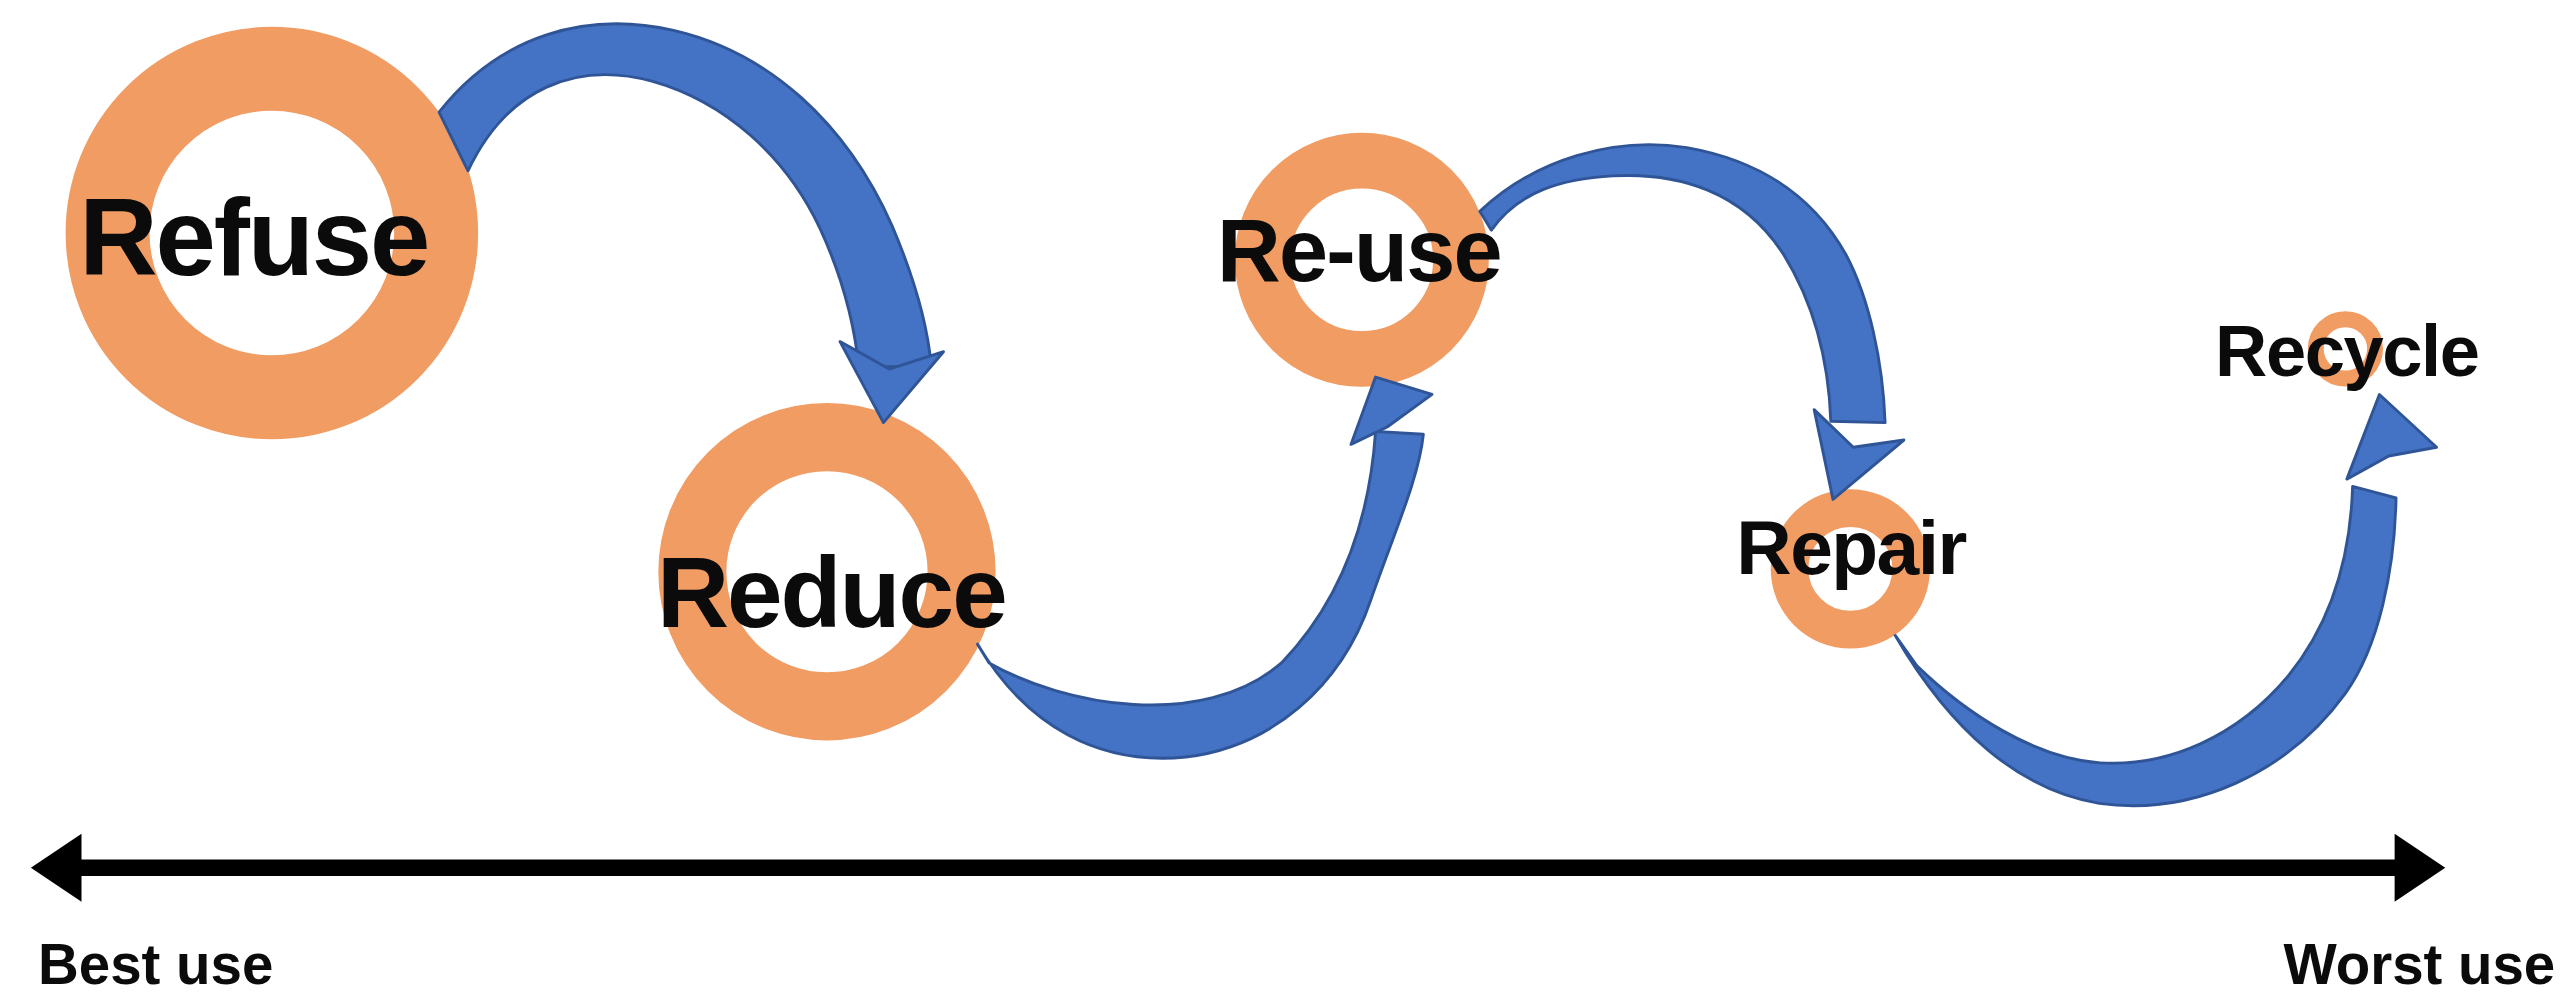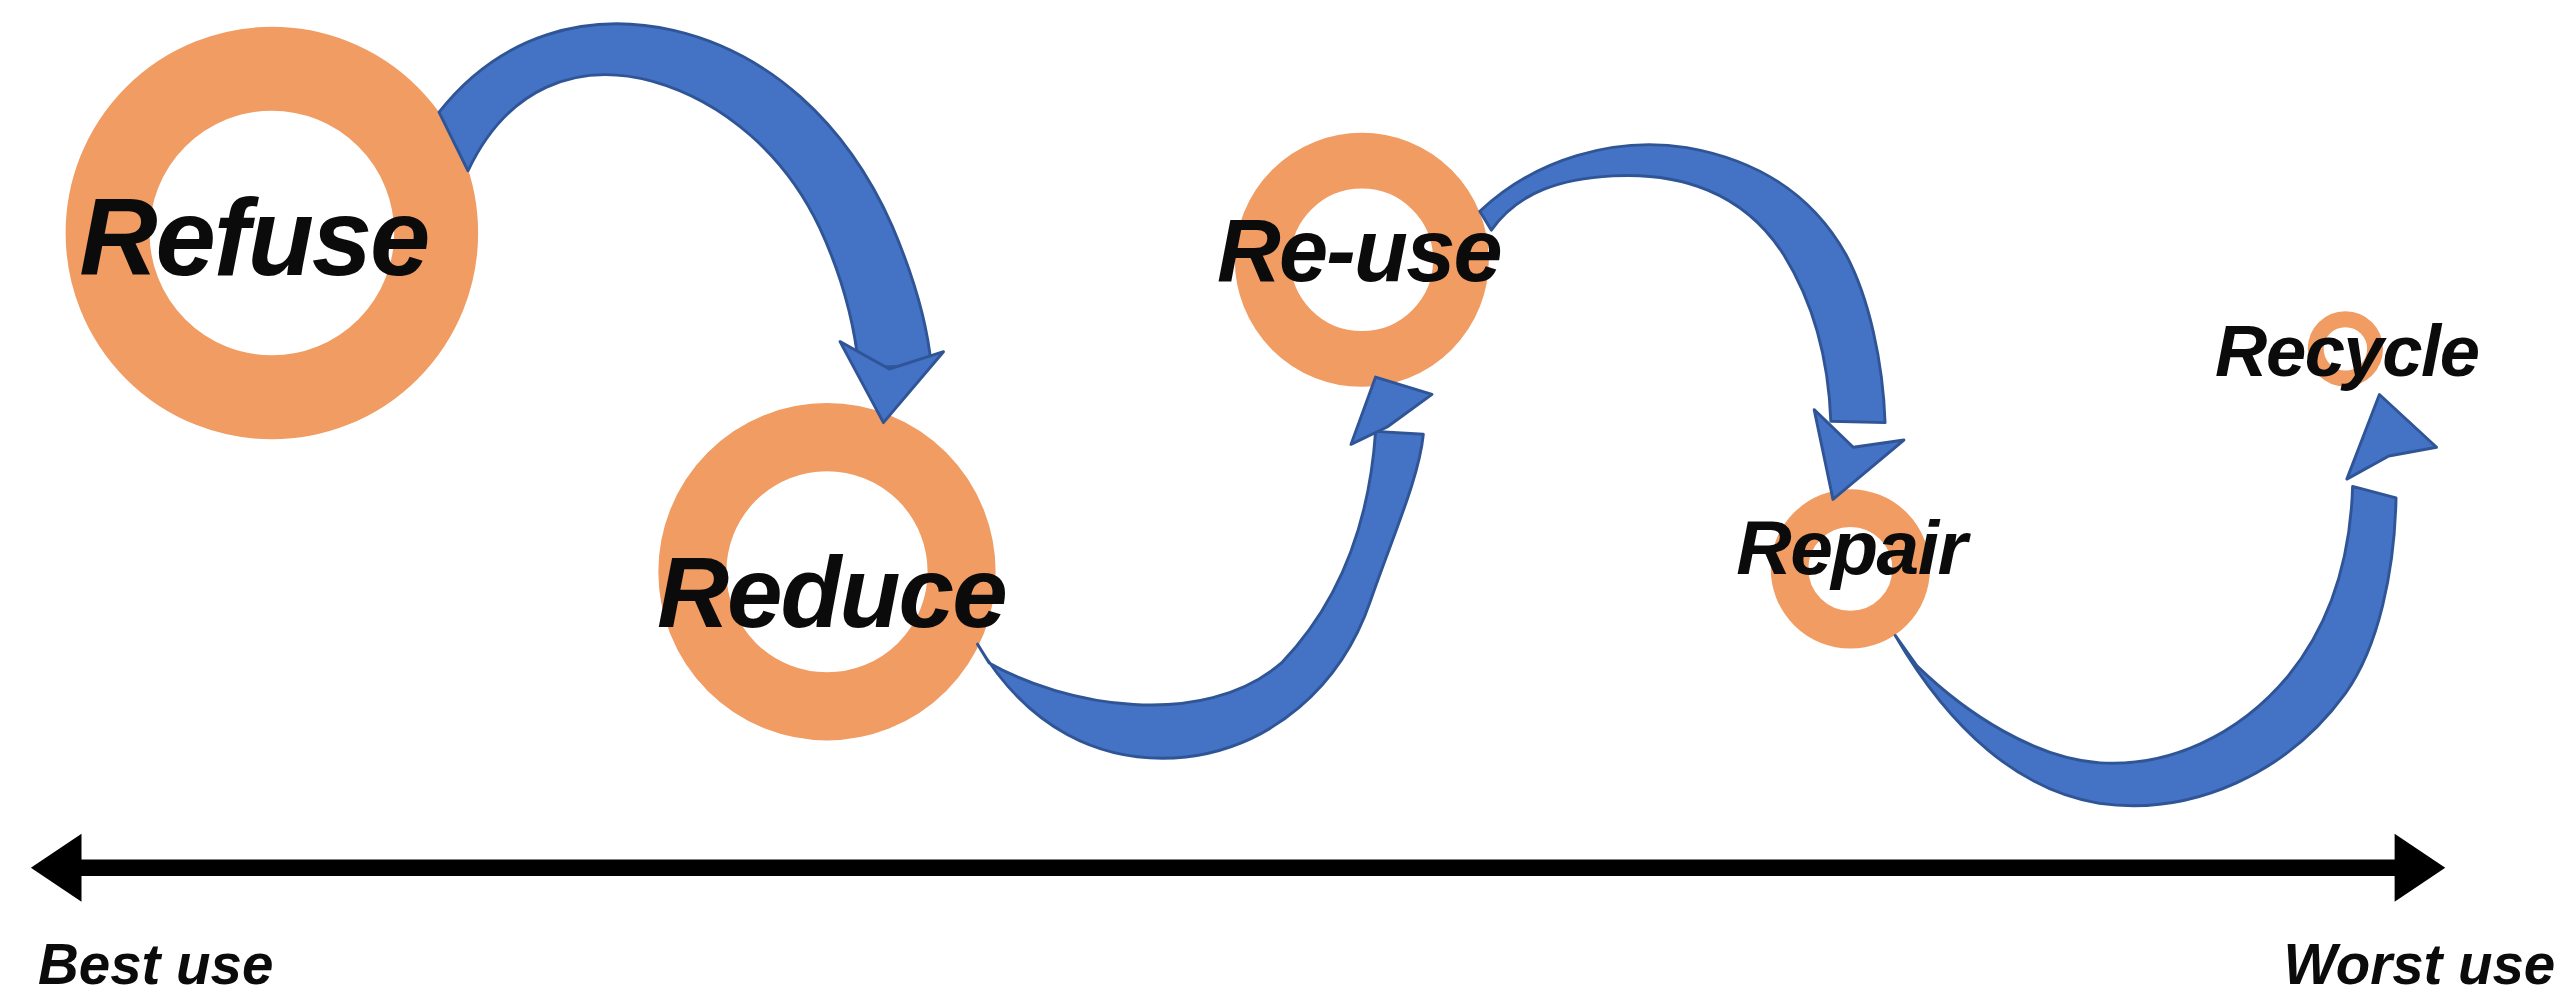--- a/index.html
+++ b/index.html
@@ -6,21 +6,20 @@
     margin: 0;
     padding: 0;
     background: #ffffff;
   }
   .canvas {
     position: relative;
     width: 2576px;
     height: 1006px;
     background: #ffffff;
     font-family: "Liberation Sans", sans-serif;
-    font-style: italic;
   }
   svg { display: block; }
   .ring {
     fill: none;
   }
   .band, .head {
     stroke: #2F5597;
     stroke-width: 4;
     stroke-linejoin: round;
   }

